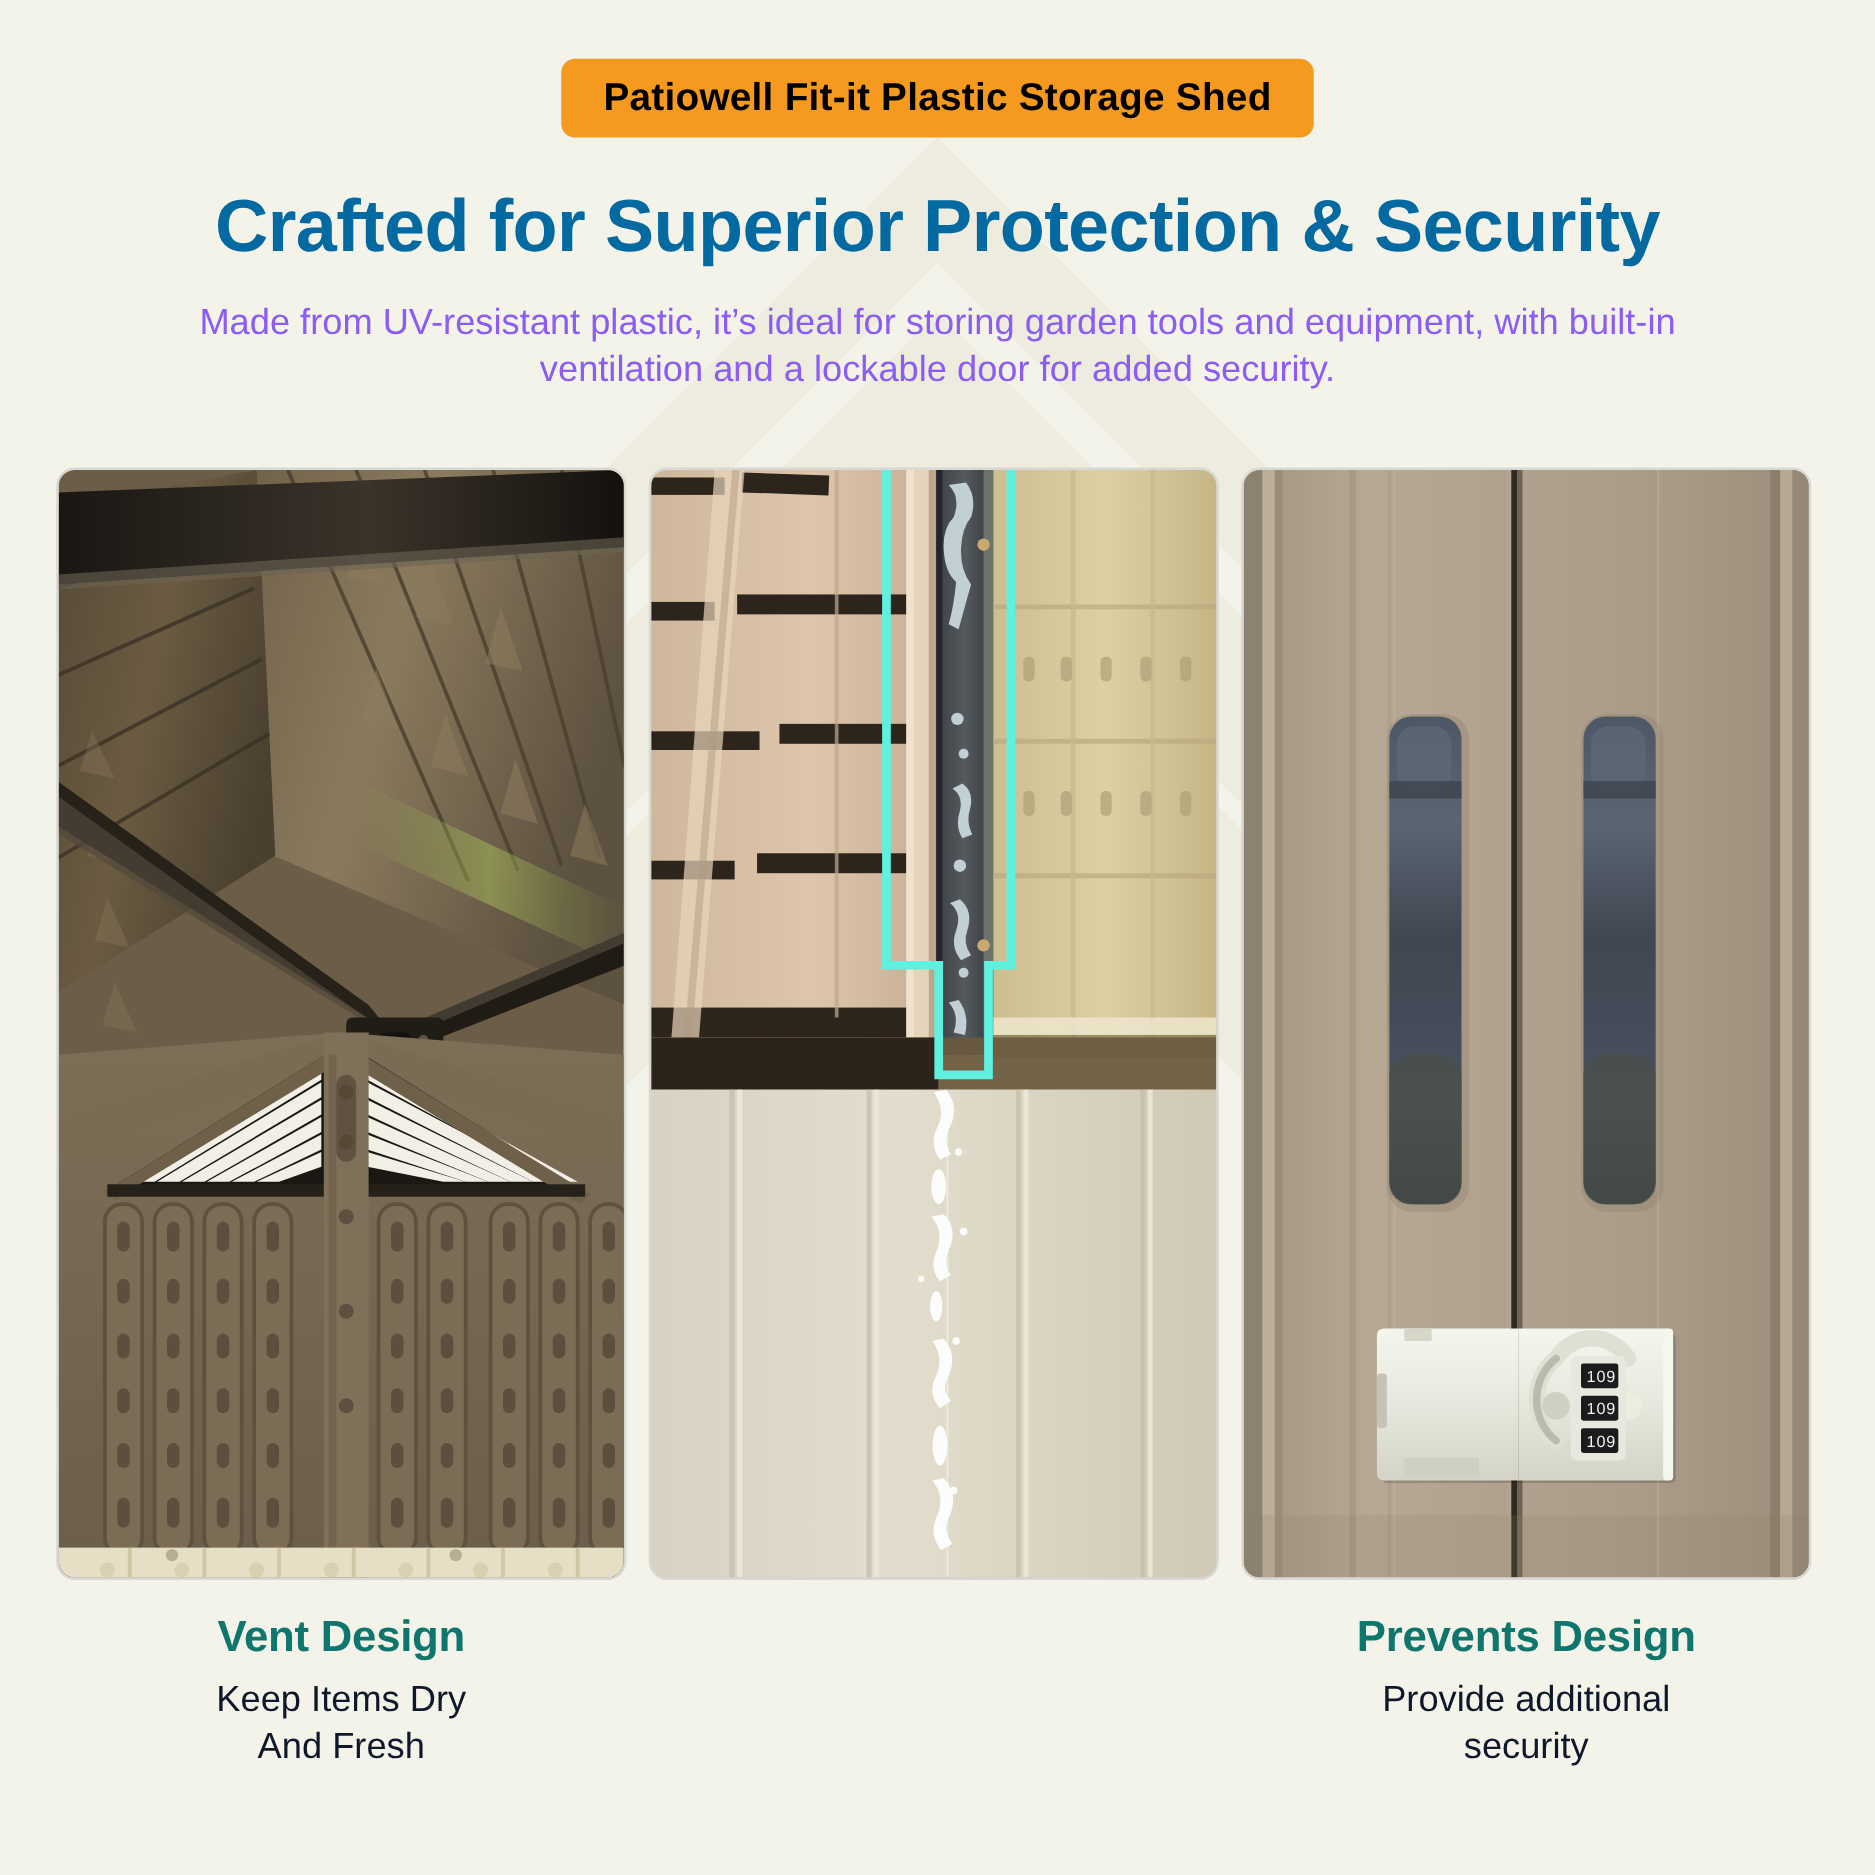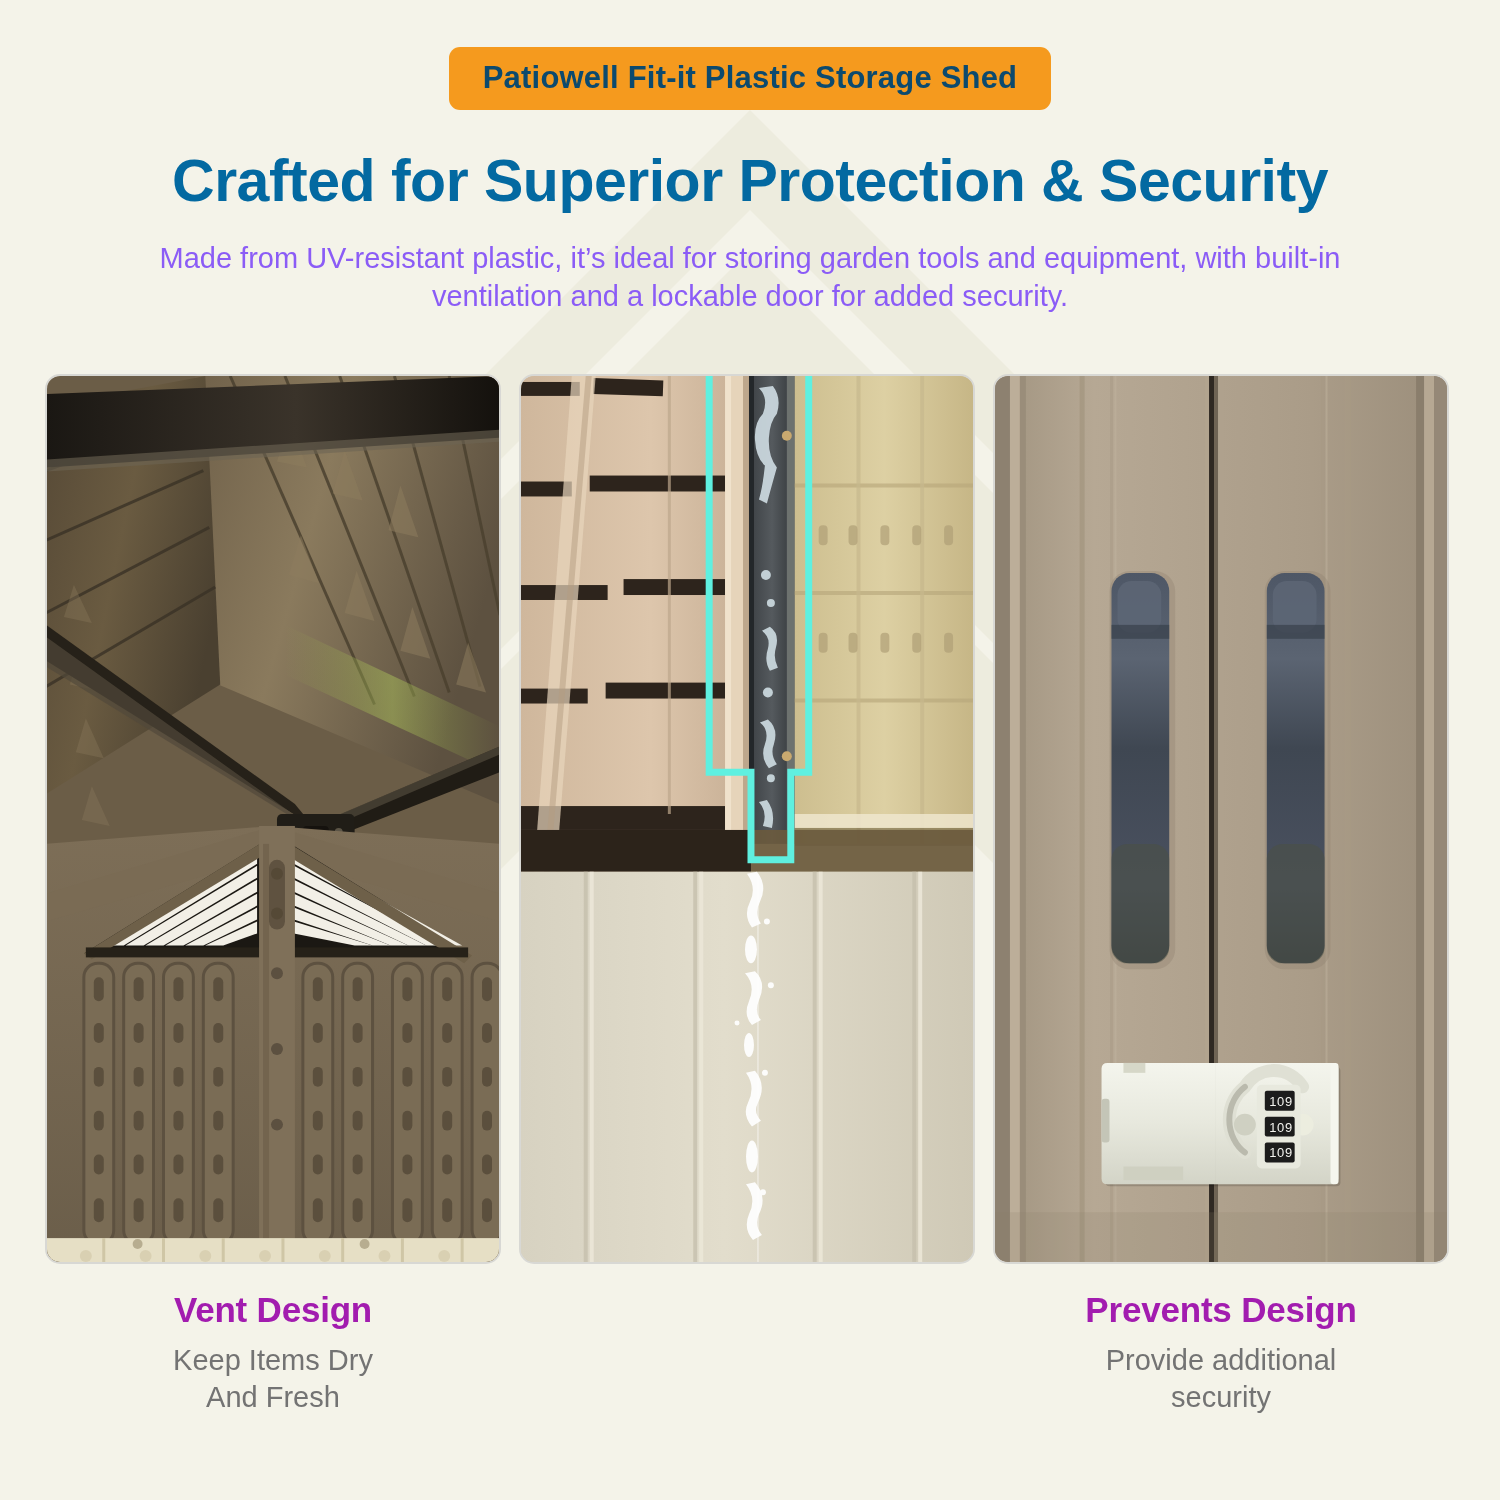--- a/index.html
+++ b/index.html
@@ -30,21 +30,21 @@
     z-index: 2;
     width: 1500px;
     text-align: center;
   }
   .badge-wrap {
     padding-top: 47px;
   }
   .badge {
     display: inline-block;
     background: #f59a1e;
-    color: #0c4a6e;
+    color: #000000;
     font-size: 31px;
     font-weight: 600;
     letter-spacing: .2px;
     padding: 15px 34px 17px;
     border-radius: 11px;
     line-height: 1;
   }
   .headline {
     margin: 40px 0 0;
     font-size: 59px;
@@ -88,29 +88,29 @@
     overflow: hidden;
     position: relative;
     background: #cfc9bd;
   }
   .photo svg { display: block; width: 100%; height: 100%; }
 
   .cap-title {
     margin-top: 26px;
     font-size: 35px;
     font-weight: bold;
-    color: #a21caf;
+    color: #0f766e;
     text-align: center;
     letter-spacing: -.2px;
   }
   .cap-sub {
     margin-top: 12px;
     font-size: 29px;
     line-height: 1.28;
-    color: #737373;
+    color: #0f172a;
     text-align: center;
     font-weight: 400;
     white-space: pre-line;
   }
 </style>
 </head>
 <body>
 
 <svg class="watermark" viewBox="0 0 1500 1500" preserveAspectRatio="none">
   <g fill="#edecde">

